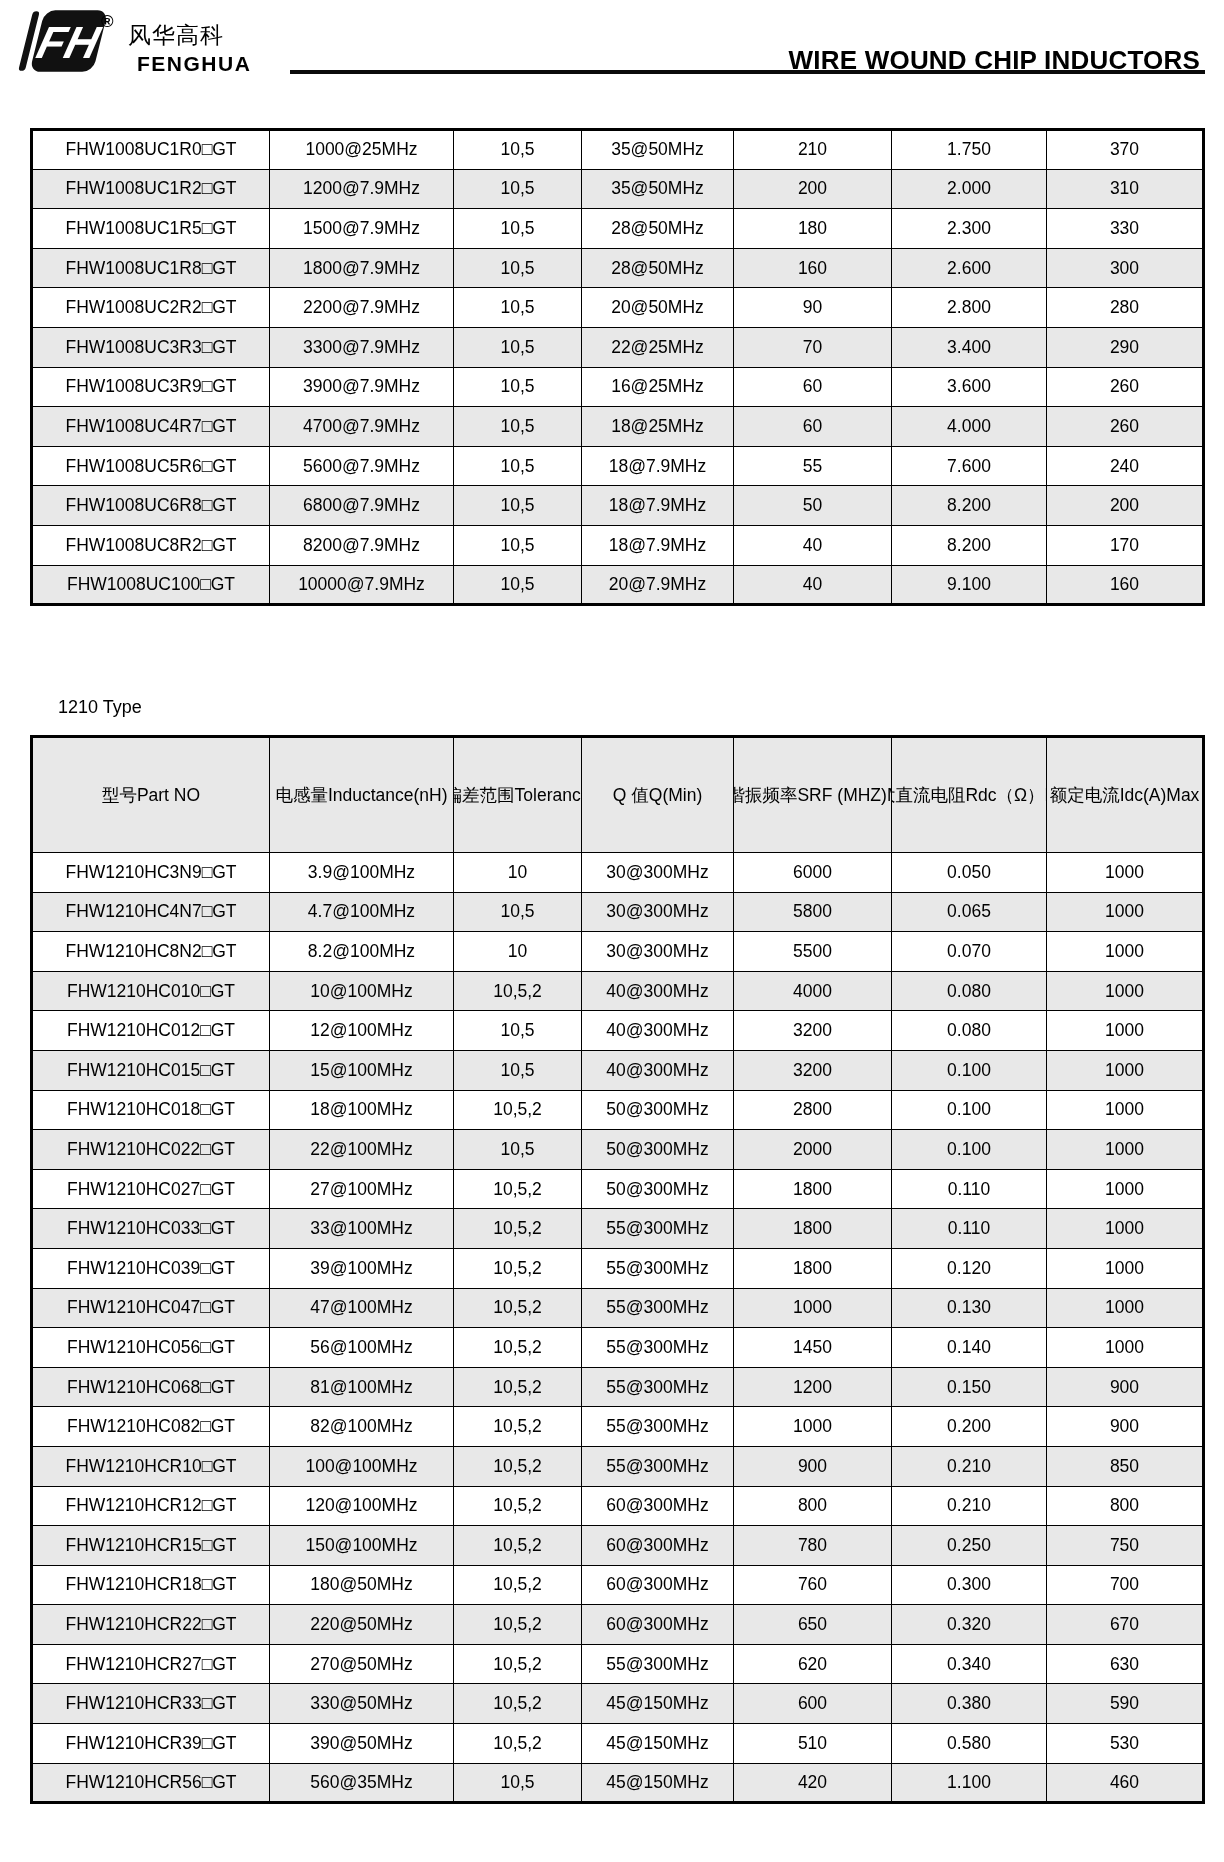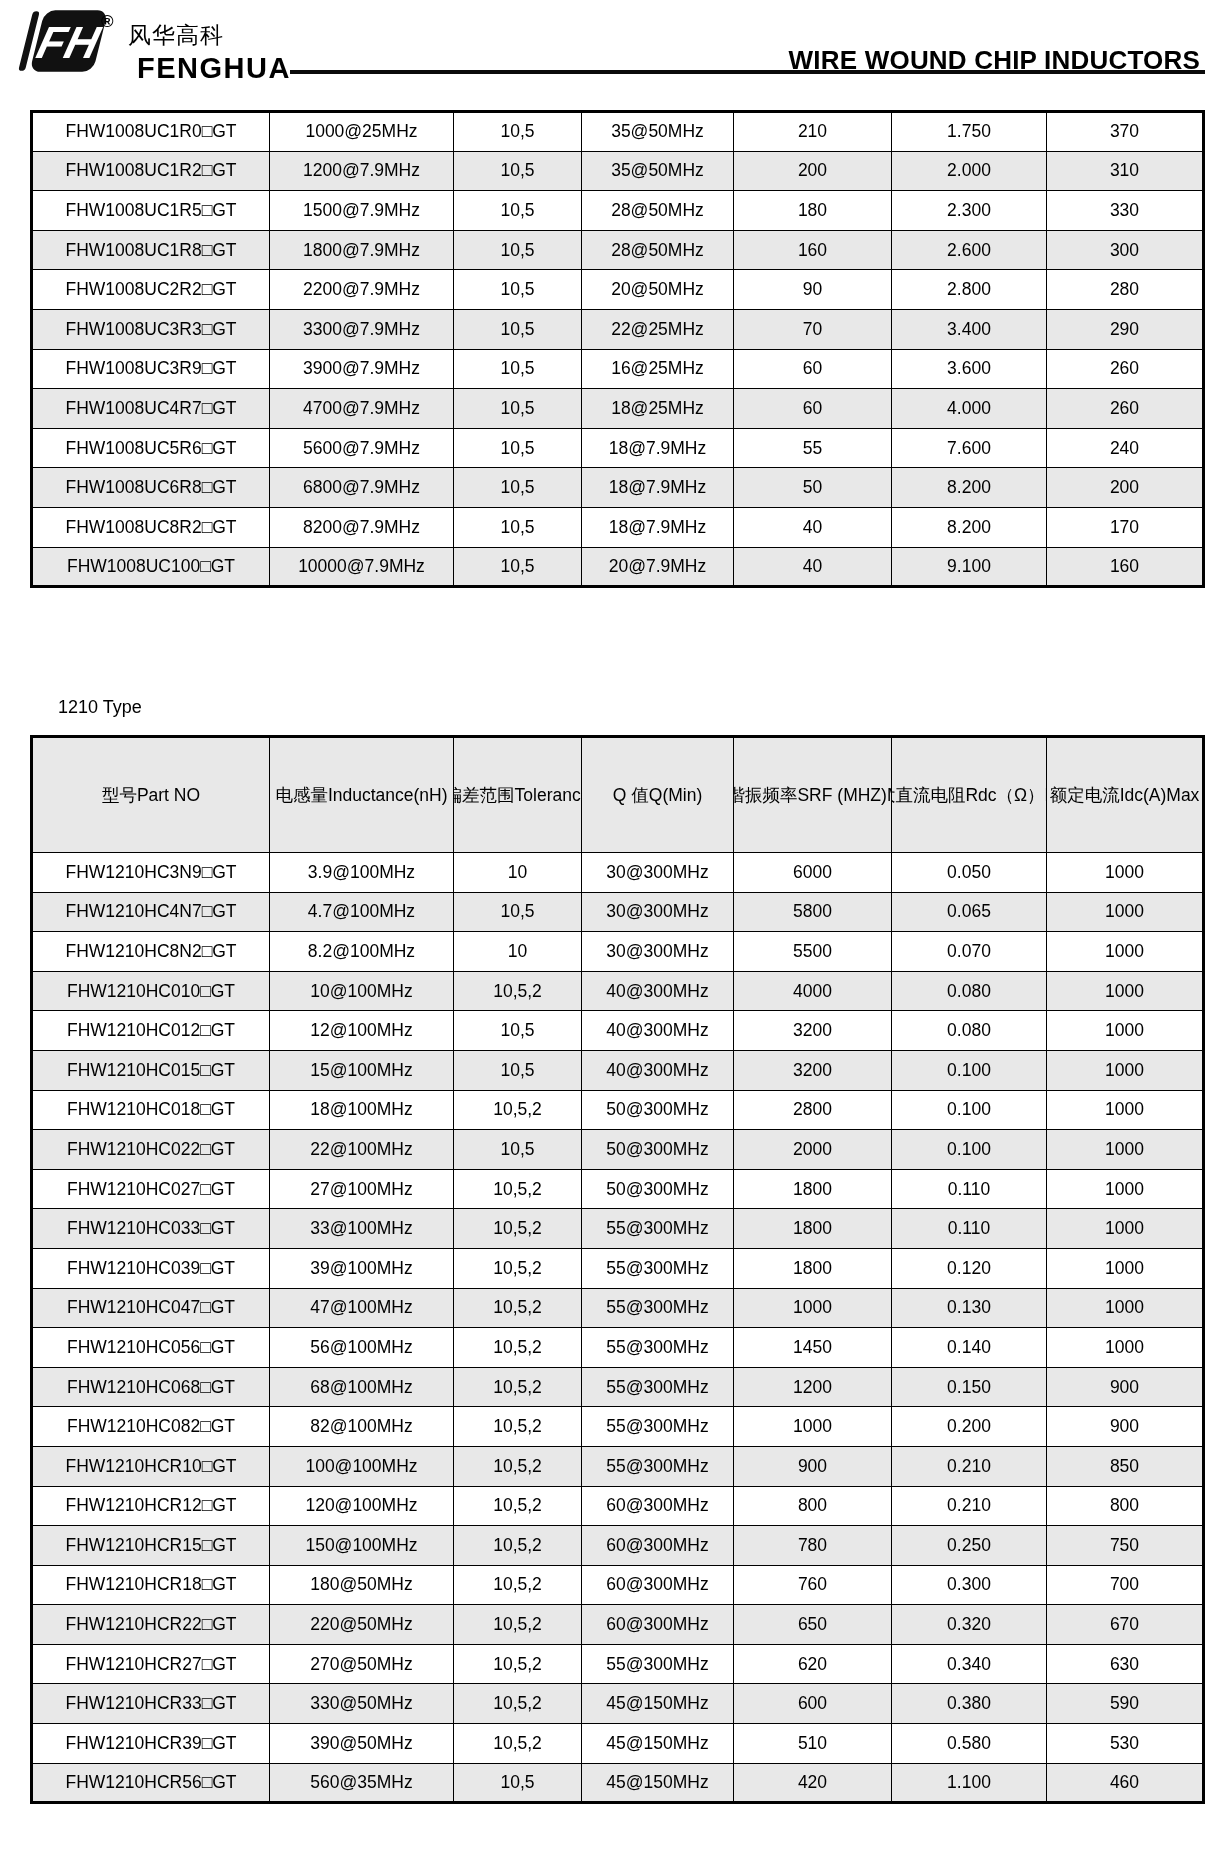--- a/index.html
+++ b/index.html
@@ -6,32 +6,32 @@
   .page {
     position:relative; width:1224px; height:1862px; background:#fff;
     font-family:"Liberation Sans","DejaVu Sans",sans-serif; color:var(--text,#000);
     overflow:hidden;
   }
 
   
   .logo-mark { position:absolute; left:16px; top:6px; }
   .reg-mark  { position:absolute; left:101px; top:12px; font-size:17px; font-weight:bold; }
   .logo-zh   { position:absolute; left:128px; top:20px; font-size:23px; font-weight:400; letter-spacing:1px; white-space:nowrap; }
-  .logo-en   { position:absolute; left:137px; top:52px; font-size:29px; font-weight:600; letter-spacing:1.5px; white-space:nowrap; }
+  .logo-en   { position:absolute; left:137px; top:52px; font-size:21px; font-weight:600; letter-spacing:1.5px; white-space:nowrap; }
   .page-title{ position:absolute; right:24px; top:28px; font-size:26px; font-weight:bold; letter-spacing:0.2px; white-space:nowrap; }
   .header-rule{ position:absolute; left:290px; top:70px; width:915px; height:4px; background:#0a0a0a; }
 
   
   table { border-collapse:collapse; table-layout:fixed; border:3px solid #000; }
   td, th { border:1.6px solid var(--tbl-border,#000); padding:0 4px; text-align:center;
            vertical-align:middle; font-size:17.5px; overflow:hidden; white-space:nowrap; }
   tbody tr { height:39.6px; }
   tbody tr:nth-child(even) td { background:var(--zebra,#e8e8e8); }
 
-  .tbl-1008 { position:absolute; left:30px; top:110px; width:1172px; }
+  .tbl-1008 { position:absolute; left:30px; top:128px; width:1172px; }
   .tbl-1210 { position:absolute; left:30px; top:735px; width:1172px; }
 
   .tbl-1210 thead tr { height:116px; }
   .tbl-1210 th { background:var(--hdr-fill,#e8e8e8); font-weight:normal; padding:0; }
   .hcell { display:flex; align-items:center; justify-content:center; height:100%; }
   .hcell span { display:block; line-height:36px; font-size:17.5px; }
 
   .section-label { position:absolute; left:58px; top:697px; font-size:18px; }
 
   
@@ -356,21 +356,21 @@
           <td>FHW1210HC056□GT</td>
           <td>56@100MHz</td>
           <td>10,5,2</td>
           <td>55@300MHz</td>
           <td>1450</td>
           <td>0.140</td>
           <td>1000</td>
         </tr>
         <tr>
           <td>FHW1210HC068□GT</td>
-          <td>68@100MHz</td>
+          <td>81@100MHz</td>
           <td>10,5,2</td>
           <td>55@300MHz</td>
           <td>1200</td>
           <td>0.150</td>
           <td>900</td>
         </tr>
         <tr>
           <td>FHW1210HC082□GT</td>
           <td>82@100MHz</td>
           <td>10,5,2</td>

